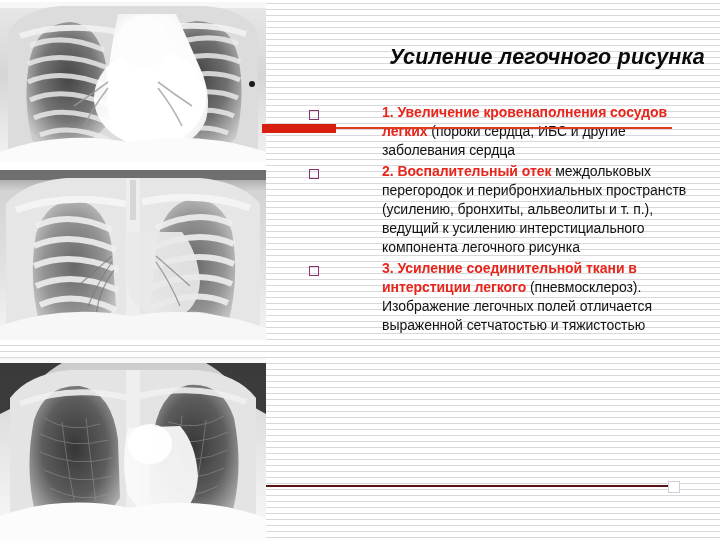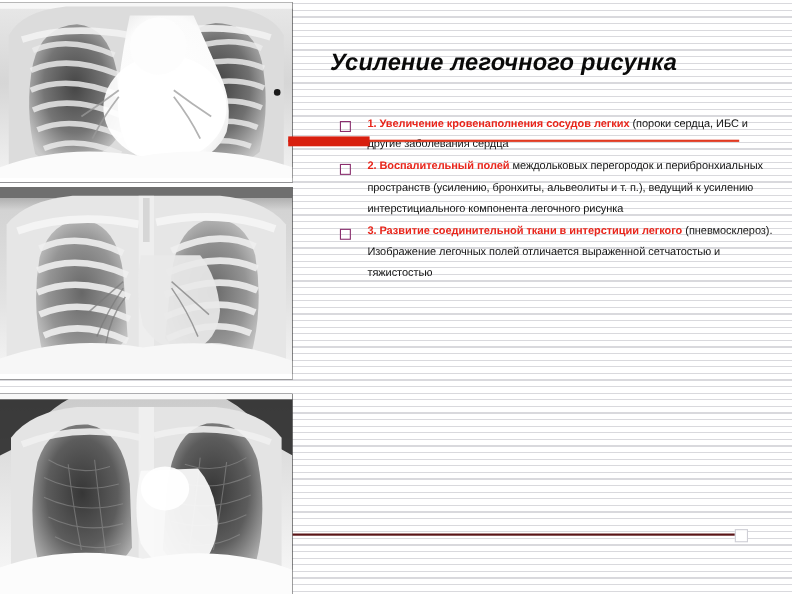--- a/index.html
+++ b/index.html
@@ -92,21 +92,21 @@
     background: #ffffff;
     z-index: 5;
   }
 
   
   .title {
     position: absolute;
     left: 300px;
     top: 45px;
     width: 405px;
-    text-align: left;
+    text-align: right;
     font-size: 21.5px;
     line-height: 25px;
     font-weight: bold;
     font-style: italic;
     color: #0a0a0a;
     letter-spacing: 0.2px;
     z-index: 4;
   }
 
   
@@ -125,24 +125,25 @@
   .bullet-marker {
     position: absolute;
     left: 9px;
     top: 7px;
     width: 8px;
     height: 8px;
     border: 1px solid #8a2f6e;
     background: transparent;
   }
   .bullet-text {
-    font-size: 10px;
+    font-size: 14px;
     line-height: 19.2px;
     color: #111111;
     letter-spacing: -0.05px;
+    margin-left: 48px;
   }
   .bullet-text .hl {
     color: #e8251b;
     font-weight: bold;
   }
 </style>
 </head>
 <body>
 
 <div id="slide">
@@ -362,22 +363,22 @@
 
   <div class="body-list">
 
     <div class="bullet-row">
       <span class="bullet-marker"></span>
       <div class="bullet-text"><span class="hl">1.</span><span class="hl"> </span><span class="hl">Увеличение кровенаполнения сосудов легких</span><span> (пороки сердца, ИБС и другие заболевания сердца</span></div>
     </div>
 
     <div class="bullet-row">
       <span class="bullet-marker"></span>
-      <div class="bullet-text"><span class="hl">2.</span><span class="hl"> </span><span class="hl">Воспалительный полей</span><span> междольковых перегородок и перибронхиальных пространств (усилению, бронхиты, альвеолиты и т. п.), ведущий к усилению интерстициального компонента легочного рисунка</span></div>
+      <div class="bullet-text"><span class="hl">2.</span><span class="hl"> </span><span class="hl">Воспалительный отек</span><span> междольковых перегородок и перибронхиальных пространств (усилению, бронхиты, альвеолиты и т. п.), ведущий к усилению интерстициального компонента легочного рисунка</span></div>
     </div>
 
     <div class="bullet-row">
       <span class="bullet-marker"></span>
-      <div class="bullet-text"><span class="hl">3.</span><span class="hl"> </span><span class="hl">Развитие соединительной ткани в интерстиции легкого</span><span> (пневмосклероз). Изображение легочных полей отличается выраженной сетчатостью и тяжистостью</span></div>
+      <div class="bullet-text"><span class="hl">3.</span><span class="hl"> </span><span class="hl">Усиление соединительной ткани в интерстиции легкого</span><span> (пневмосклероз). Изображение легочных полей отличается выраженной сетчатостью и тяжистостью</span></div>
     </div>
 
   </div>
 </div>
 
 </body></html>

